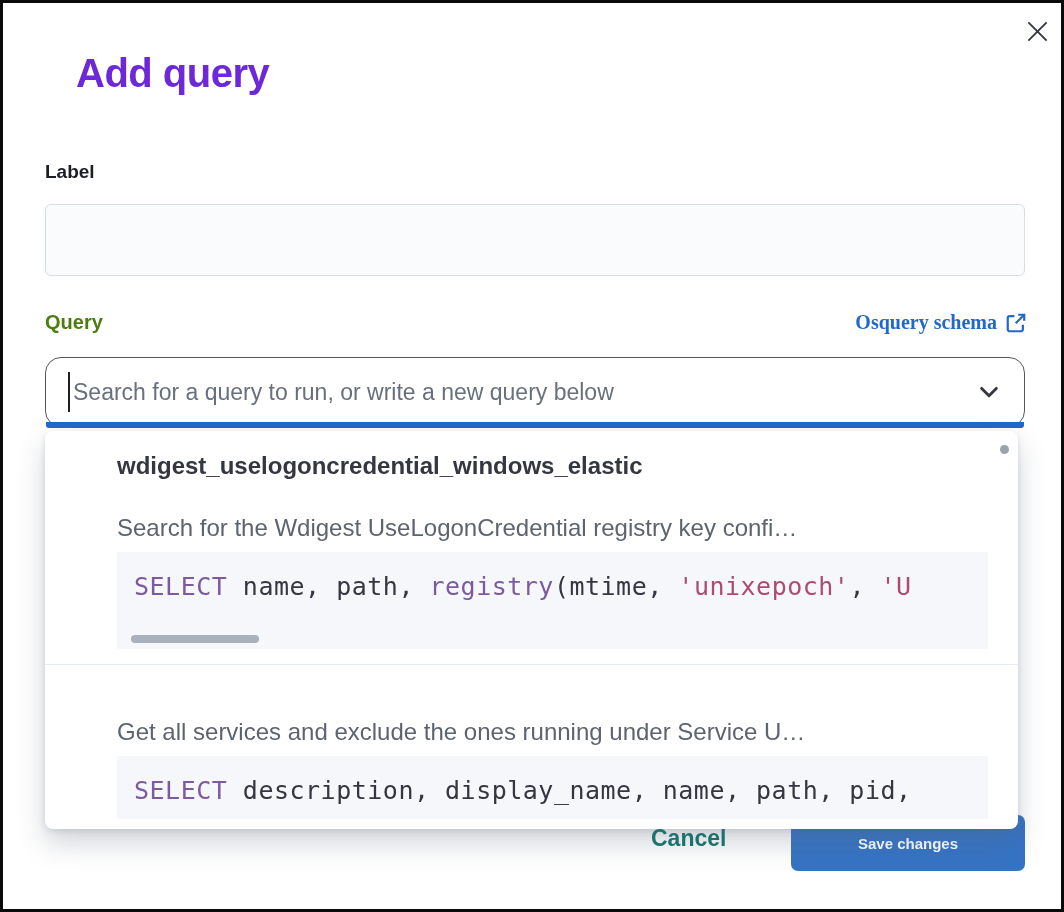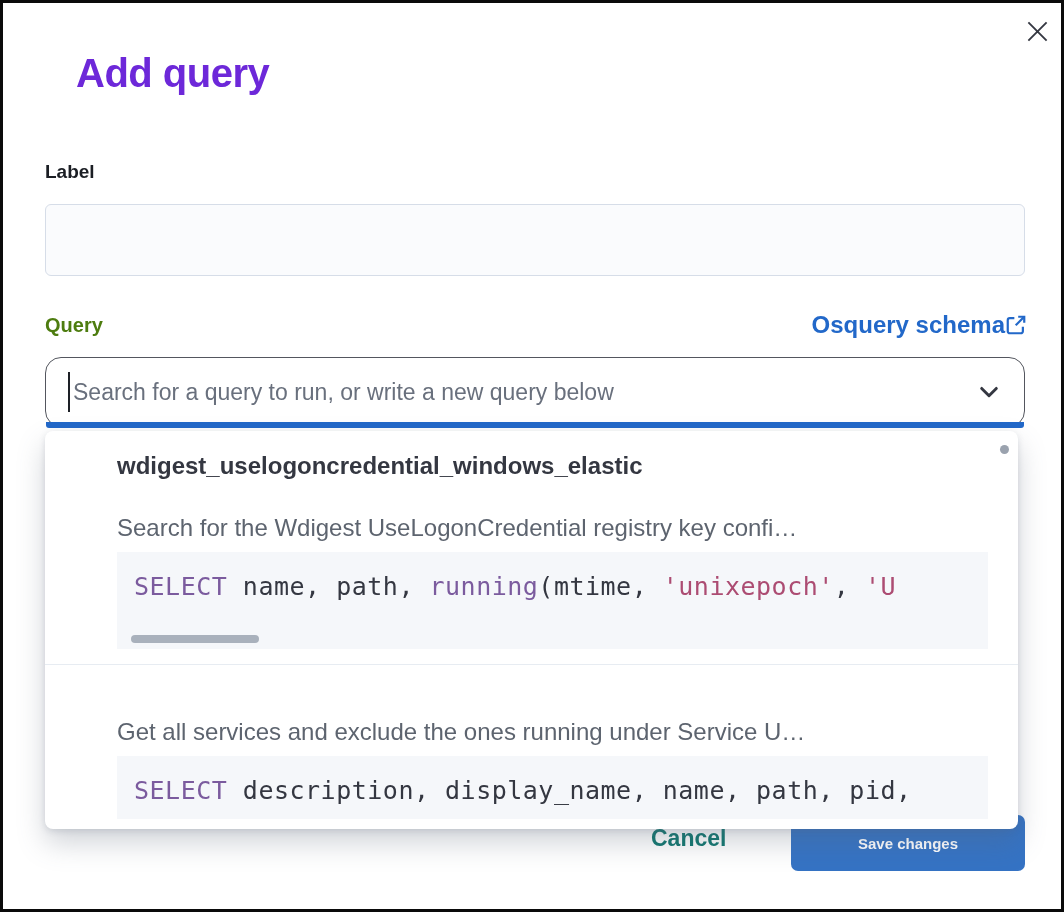--- a/index.html
+++ b/index.html
@@ -23,22 +23,22 @@
   
   .field-label { left: 42px; top: 158px; font-size: 19px; font-weight: 700; color: #1b1e24; }
   .label-input { left: 42px; top: 201px; width: 980px; height: 72px;
     background: #fafbfd; border: 1px solid #d6dde8; border-radius: 6px;
     font-size: 23px; padding: 0 20px; color: #343741; outline: none; }
 
   
   .query-row { left: 42px; top: 308px; width: 982px; display: flex;
     justify-content: space-between; align-items: center; }
   .query-label { font-size: 20px; font-weight: 700; color: #4d7c0f; }
-  .schema-link { display: flex; align-items: center; 
-    font-size: 24px; font-weight: 700; color: #2268c9; text-decoration: none; cursor: pointer; }
+  .schema-link { display: flex; align-items: center; gap: 8px;
+    font-size: 20px; font-weight: 700; color: #2268c9; text-decoration: none; cursor: pointer; font-family: Liberation Serif, serif; }
 
   
   .combobox { left: 42px; top: 354px; width: 980px; height: 70px;
     background: #fff; border: 1px solid #53565e; border-radius: 16px;
     display: flex; align-items: center; padding: 0 22px; cursor: text; }
   .caret { width: 2px; height: 40px; background: #1d2026; margin-right: 3px; }
   .placeholder { font-size: 23px; color: #69707d; white-space: nowrap; flex: 1; }
   .chevron { flex: none; margin-left: 12px; }
   .focus-bar { left: 43px; top: 419px; width: 978px; height: 6px;
     background: #2268c9; border-radius: 0 0 3px 3px; z-index: 4; }
@@ -118,21 +118,21 @@
   </div>
   <div class="abs focus-bar"></div>
 
   <div class="abs panel">
     <span class="vscroll-dot"></span>
 
     <div class="option">
       <div class="opt-title">wdigest_uselogoncredential_windows_elastic</div>
       <div class="opt-desc">Search for the Wdigest UseLogonCredential registry key confi…</div>
       <div class="codeblock first">
-        <div class="codeline"><span class="tok-kw">SELECT</span><span> name, path, </span><span class="tok-kw">running</span><span>(mtime, </span><span class="tok-str">'unixepoch'</span><span>, </span><span class="tok-str">'U</span></div>
+        <div class="codeline"><span class="tok-kw">SELECT</span><span> name, path, </span><span class="tok-kw">registry</span><span>(mtime, </span><span class="tok-str">'unixepoch'</span><span>, </span><span class="tok-str">'U</span></div>
         <span class="hthumb"></span>
       </div>
     </div>
 
     <div class="divider"></div>
 
     <div class="option">
       <div class="opt-desc">Get all services and exclude the ones running under Service U…</div>
       <div class="codeblock second">
         <div class="codeline"><span class="tok-kw">SELECT</span><span> description, display_name, name, path, pid,</span></div>

